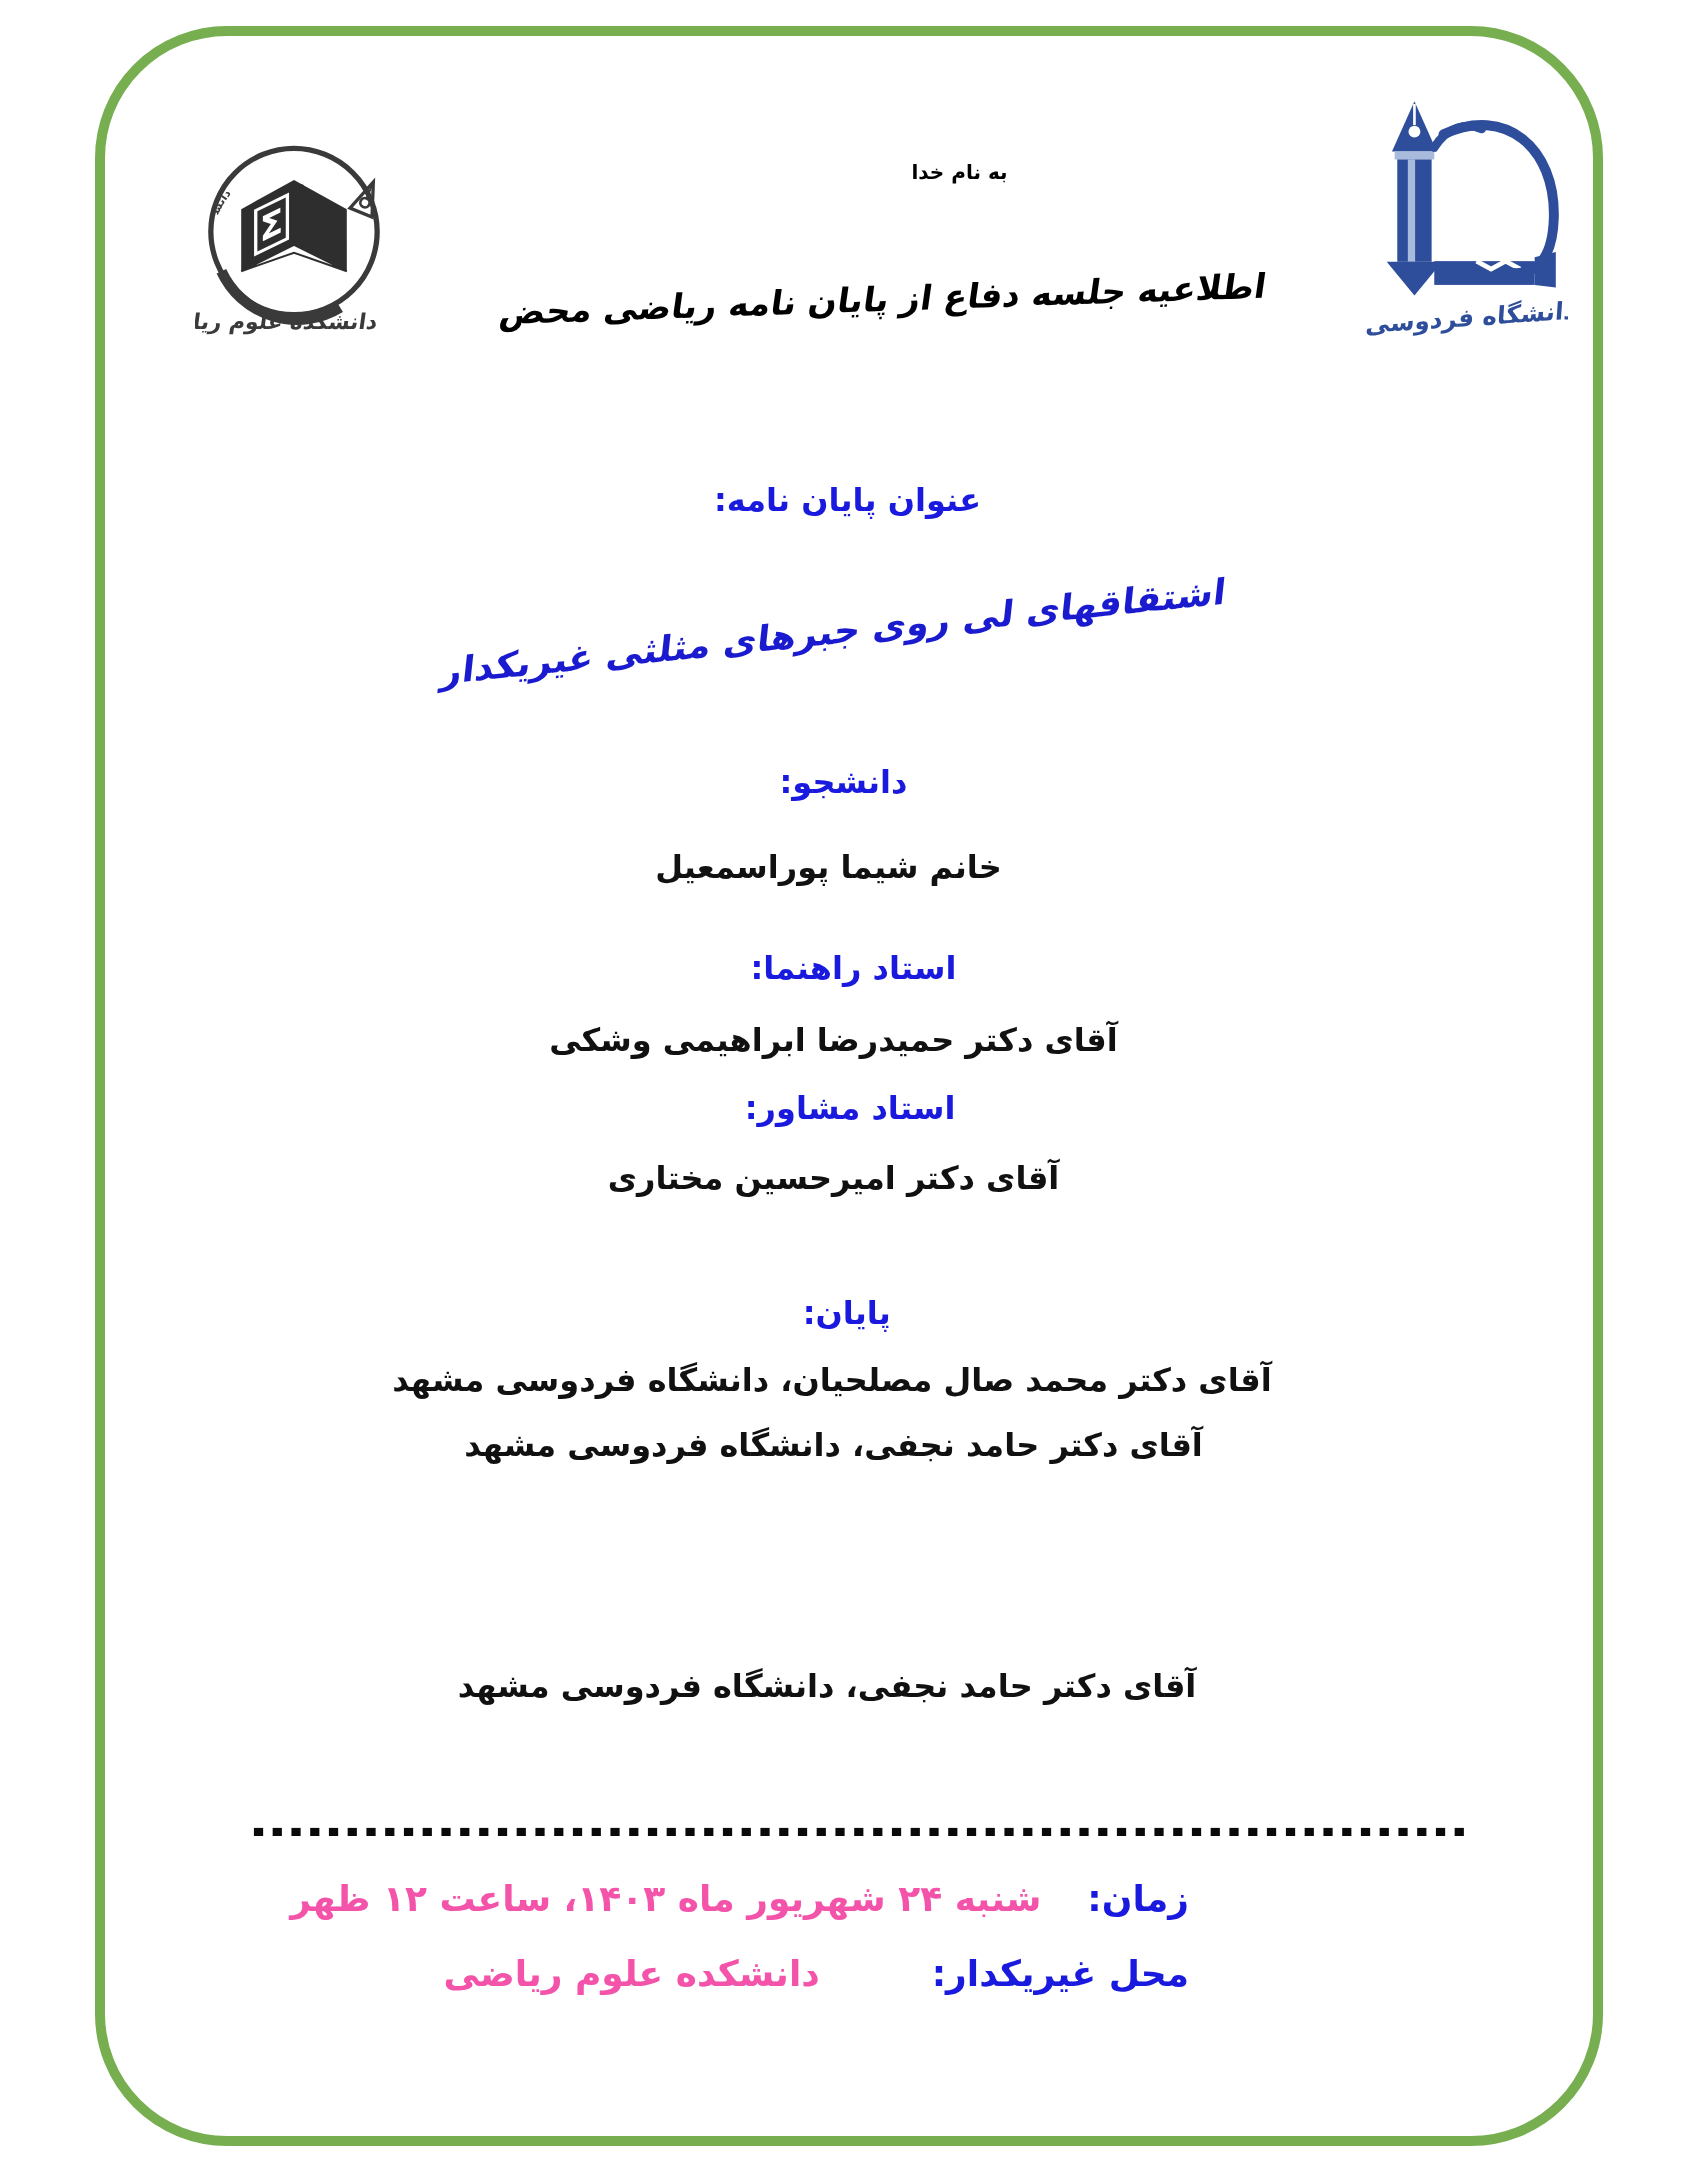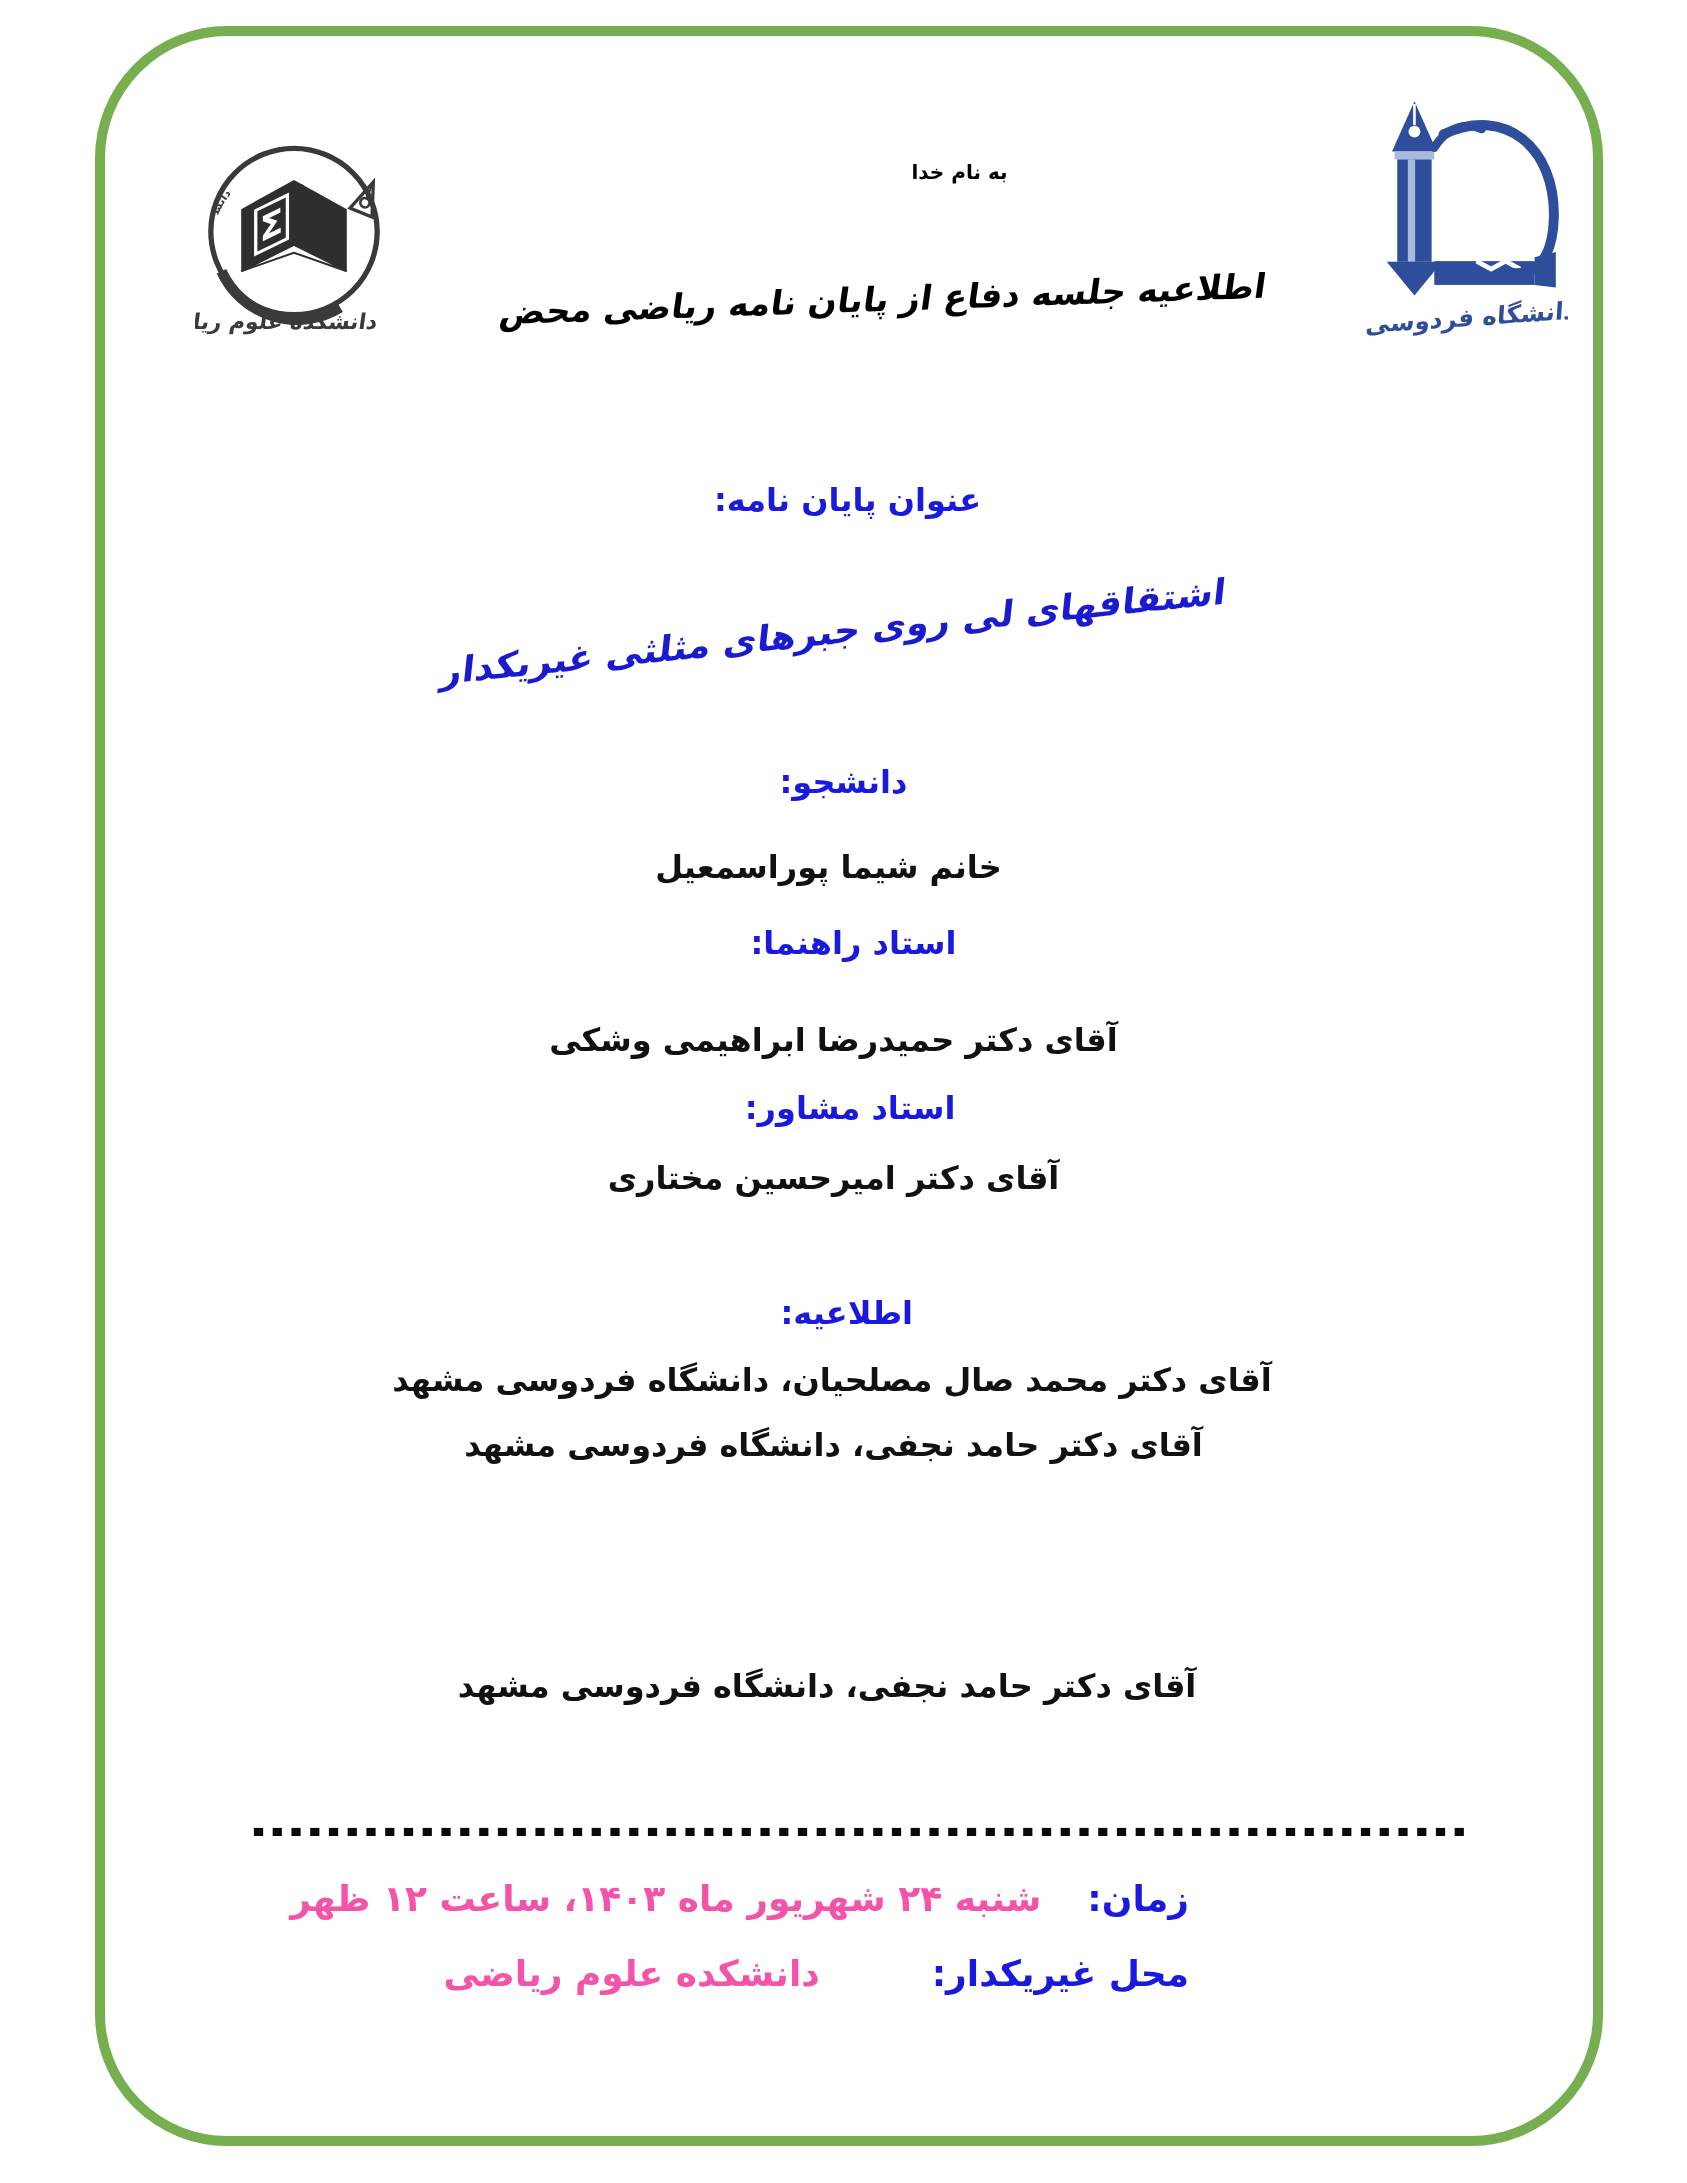--- a/index.html
+++ b/index.html
@@ -32,21 +32,21 @@
     transform:skewX(-10deg) rotate(-2deg);
   }
   .calli-black{font-size:34px;color:#000000;}
   .calli-blue{font-size:36px;color:#1A1ACF;transform:skewX(-12deg) rotate(-6deg);}
   #bismillah{top:160px;left:232px;font-size:20px;font-weight:bold;color:#000;}
   #main-title{top:278px;left:79px;}
   #thesis-label{top:480px;left:8px;}
   #thesis-title{top:609px;left:-20px;}
   #student-label{top:762px;left:0;text-align:center;}
   #student-name{top:847px;left:-30px;}
-  #supervisor-label{top:923px;left:20px;}
+  #supervisor-label{top:948px;left:20px;}
   #supervisor-name{top:1020px;left:-20px;}
   #advisor-label{top:1088px;left:13.2px;}
   #advisor-name{top:1158px;left:-20px;}
   #referees-label{top:1293px;left:6.6px;}
   #referee-1{top:1360px;left:-23px;}
   #referee-2{top:1425px;left:-20px;}
   #rep-label{top:1583px;left:6.6px;}
   #rep-name{top:1666px;left:-33px;}
   #divider{
     position:absolute;
@@ -147,21 +147,21 @@
 
   <div id="student-label" class="line blue-h">دانشجو:</div>
   <div id="student-name" class="line black-n">خانم شیما پوراسمعیل</div>
 
   <div id="supervisor-label" class="line blue-h">استاد راهنما:</div>
   <div id="supervisor-name" class="line black-n">آقای دکتر حمیدرضا ابراهیمی وشکی</div>
 
   <div id="advisor-label" class="line blue-h">استاد مشاور:</div>
   <div id="advisor-name" class="line black-n">آقای دکتر امیرحسین مختاری</div>
 
-  <div id="referees-label" class="line blue-h">اطلاعیه:</div>
+  <div id="referees-label" class="line blue-h">پایان:</div>
   <div id="referee-1" class="line black-n">آقای دکتر محمد صال مصلحیان، دانشگاه  فردوسی مشهد</div>
   <div id="referee-2" class="line black-n">آقای دکتر حامد نجفی، دانشگاه  فردوسی مشهد</div>
 
   <div id="rep-name" class="line black-n">آقای دکتر حامد نجفی، دانشگاه  فردوسی مشهد</div>
 
   <div id="divider">------------------------------------------------------------------</div>
 
   <div id="time-row" class="footer-row">
     <span class="footer-label">زمان:</span><span class="gap1"></span><span class="footer-value">شنبه ۲۴ شهریور ماه ۱۴۰۳، ساعت ۱۲ ظهر</span>
   </div>

